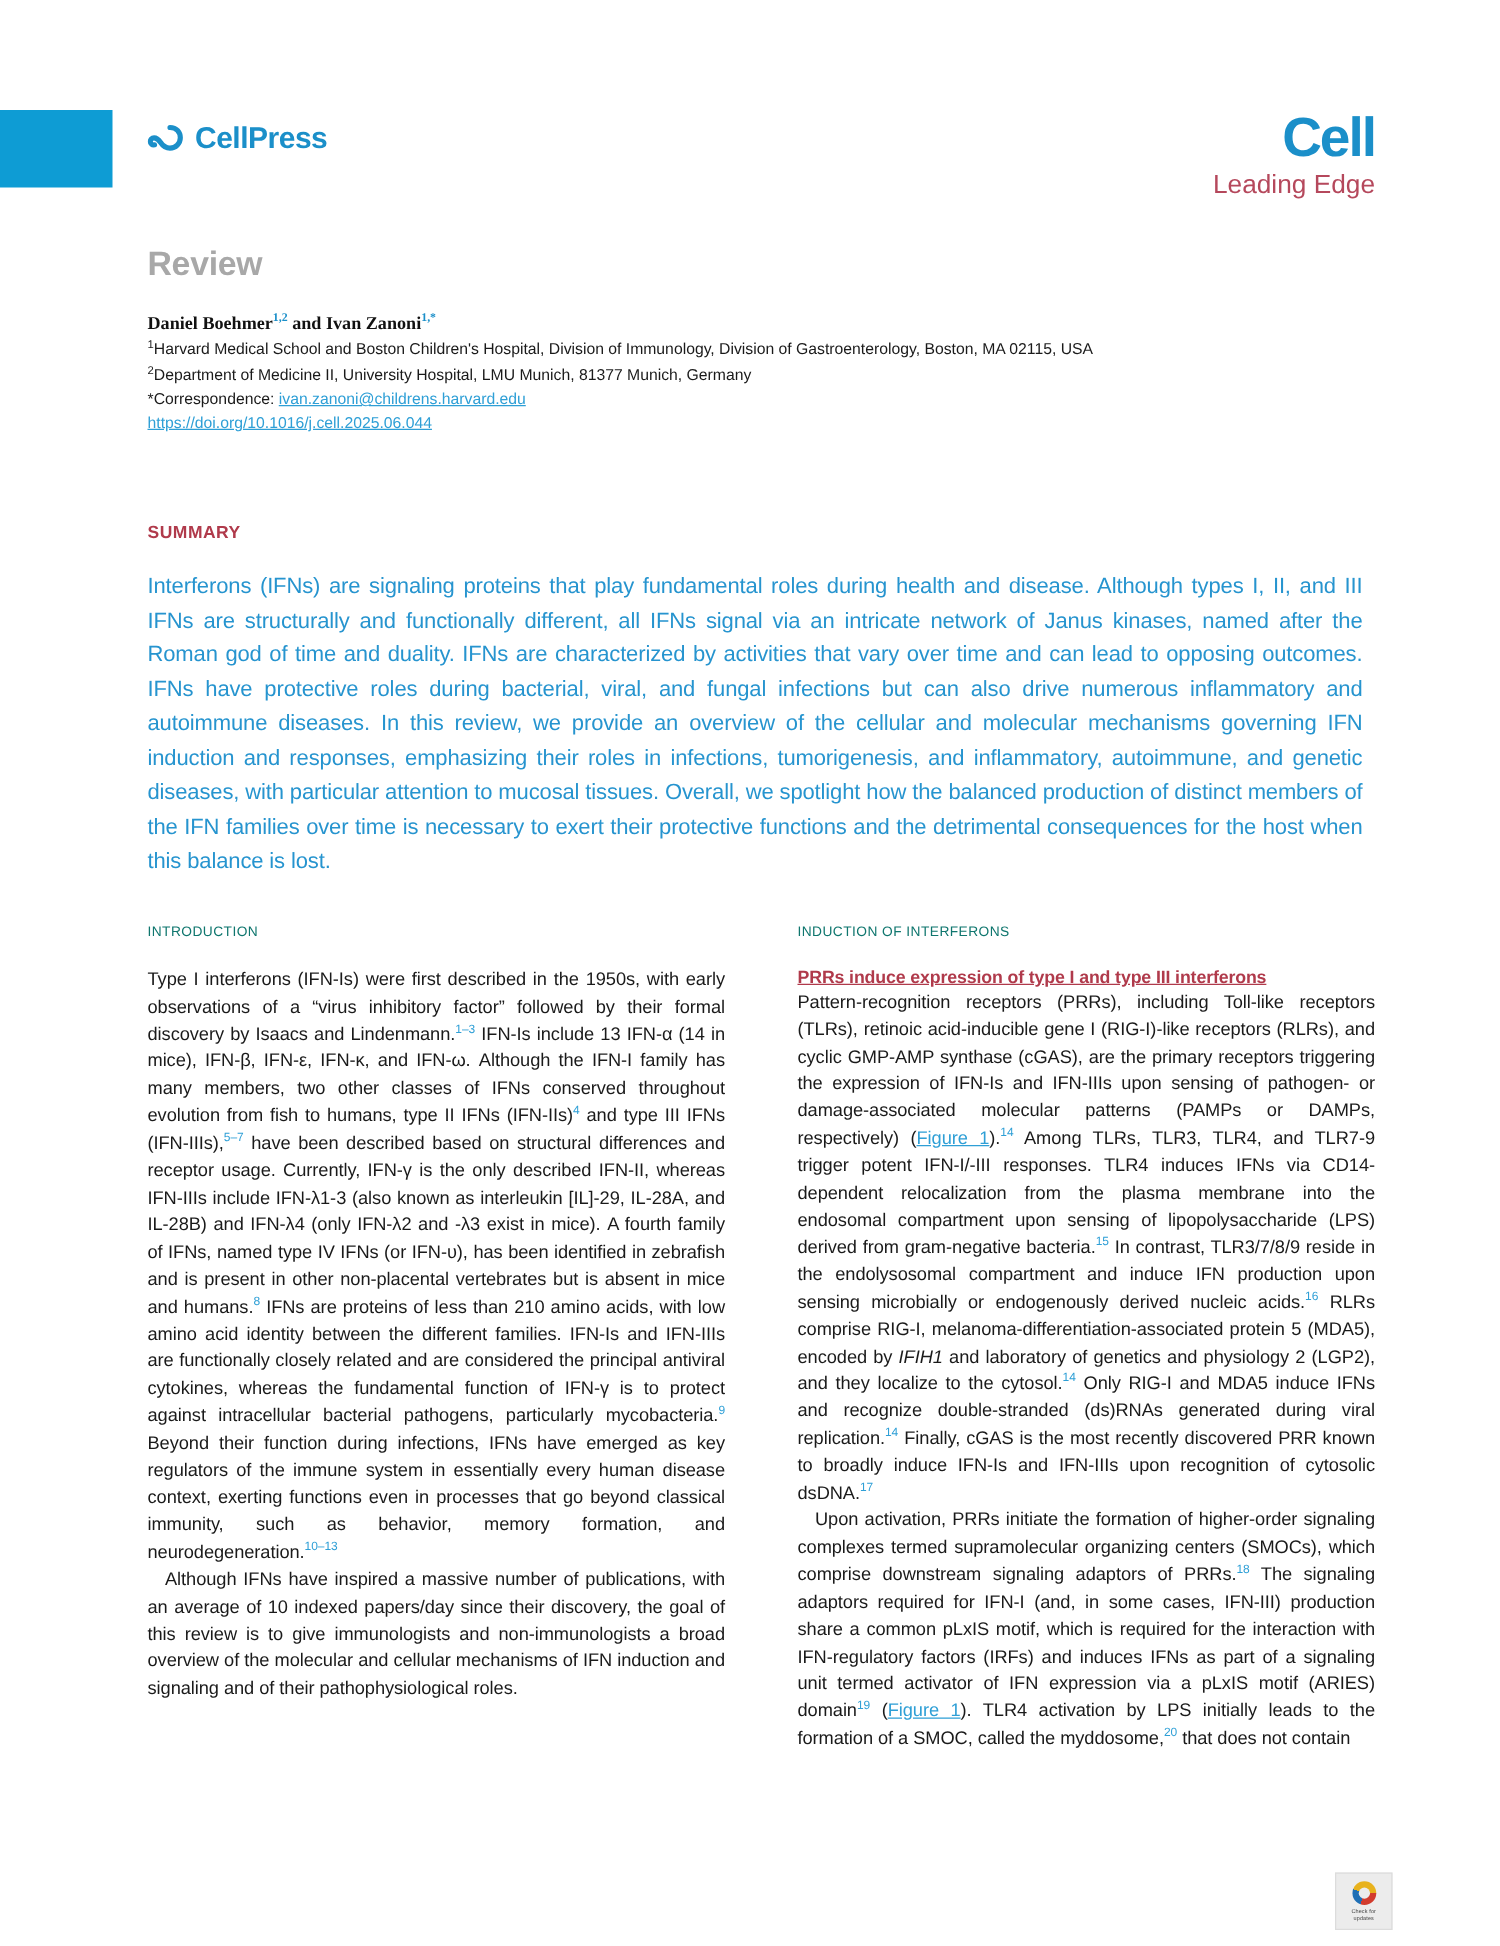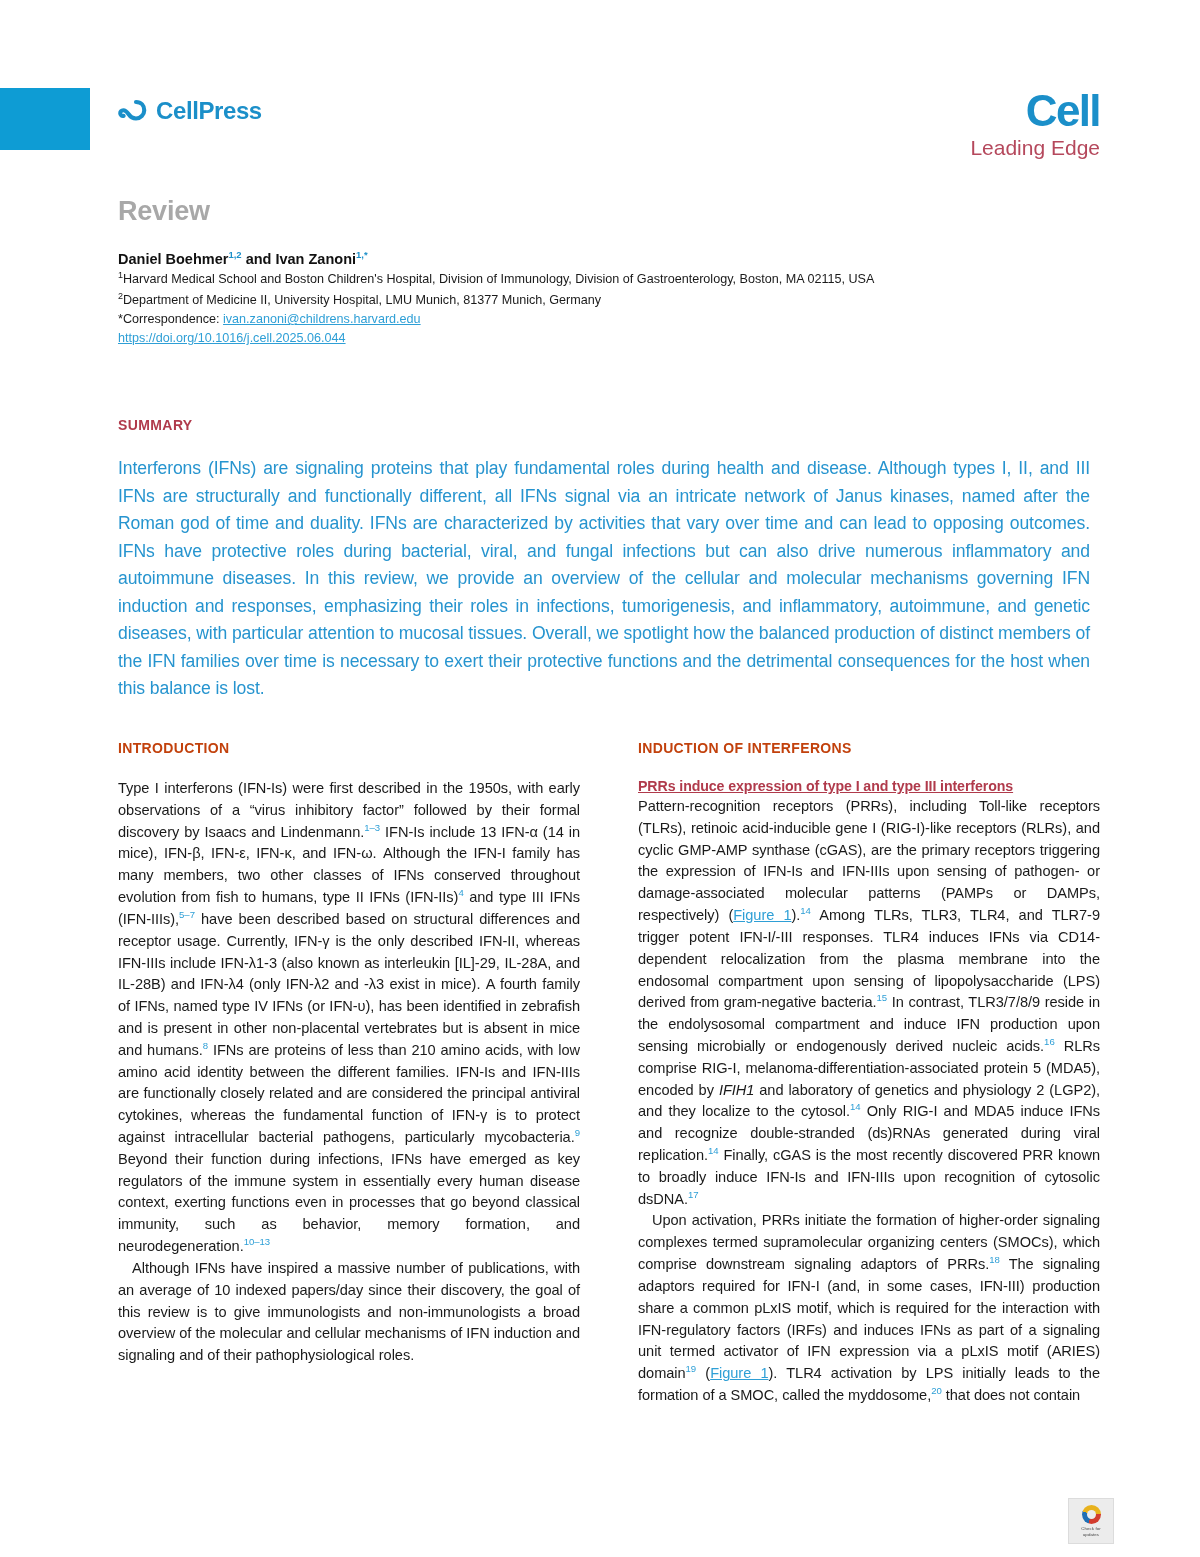--- a/index.html
+++ b/index.html
@@ -84,20 +84,21 @@
     letter-spacing: -0.5px;
     margin-top: 2px;
   }
 
   .authors {
     margin-top: 22px;
     font-size: 14.5px;
     font-weight: 700;
     color: #111;
     line-height: 1.35;
+    font-family: Liberation Serif, serif;
   }
   .authors sup { font-weight: 700; font-size: 9.5px; }
   .authors sup.blue { color: #1b8fc9; }
 
   .affil {
     font-size: 12.6px;
     color: #1a1a1a;
     line-height: 1.52;
   }
   .affil sup { font-size: 9px; }
@@ -127,23 +128,23 @@
   .cols {
     position: absolute;
     left: 118px; top: 740px;
     width: 982px;
     display: flex;
     gap: 58px;
   }
   .col { width: 462px; }
 
   h2.sec {
-    font-size: 14px;
-    font-weight: 700;
-    color: #c2410c;
+    font-size: 11px;
+    font-weight: 400;
+    color: #0f766e;
     letter-spacing: 0.35px;
     margin: 0 0 22px 0;
   }
   h3.sub {
     font-size: 14.2px;
     font-weight: 700;
     color: #b03a4b;
     margin: 0 0 2px 0;
     letter-spacing: -0.1px;
     text-decoration: underline;

